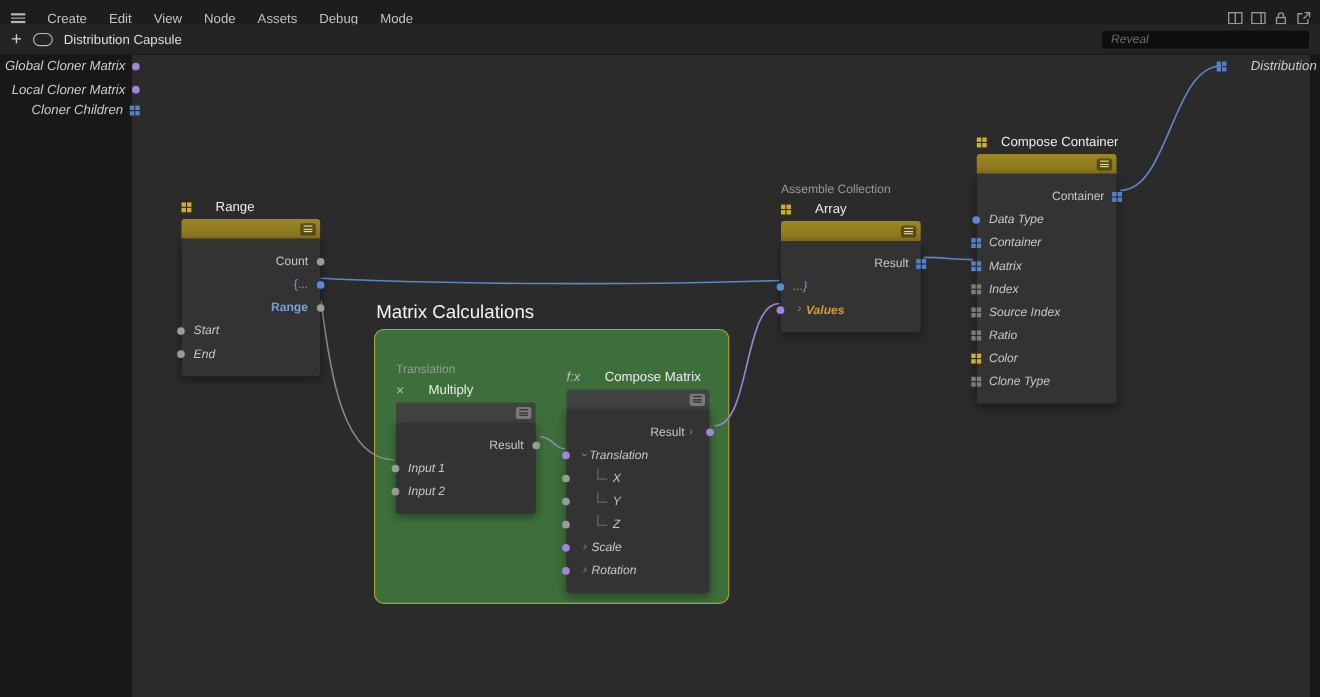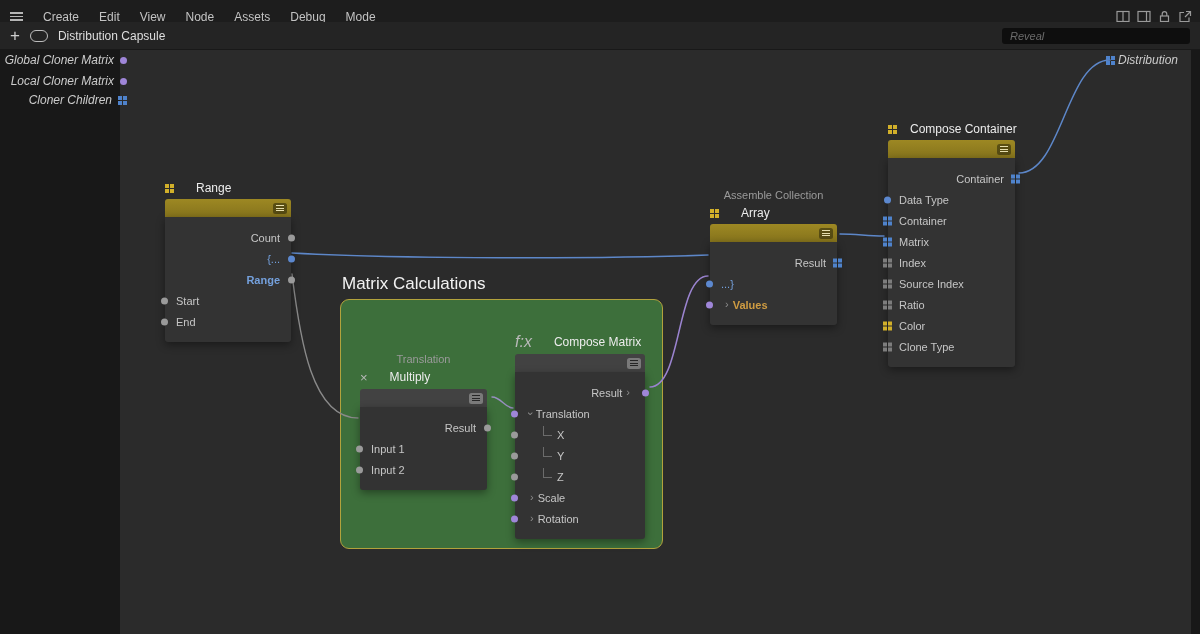--- a/index.html
+++ b/index.html
@@ -32,44 +32,44 @@
   .group-box { position:absolute; left:340px; top:299px; width:323px; height:250px;
                background:#3d6f3b; border:1.5px solid #b2a23c; border-radius:9px; z-index:1; }
   .group-title { position:absolute; left:342px; top:274px; font-size:17px; color:#f2f2f2; z-index:3; }
   svg.wires { position:absolute; left:0; top:0; z-index:2; pointer-events:none; }
   svg.wires path { pointer-events:stroke; }
 
   
   .cap-in { position:absolute; left:0; width:129px; height:16px; display:flex; align-items:center;
             justify-content:flex-end; gap:6px; padding-right:2px; z-index:3; }
   .cap-in .lbl, .cap-out .lbl { color:#cccccc; font-size:12px; white-space:nowrap;font-style:italic; }
-  .cap-out { position:absolute; left:1106px; top:52px; height:16px; display:flex; align-items:center; gap:3px; z-index:3; }
+  .cap-out { position:absolute; left:1106px; top:52px; height:16px; display:flex; align-items:center; gap:22px; z-index:3; }
 
   
   .node { position:absolute; z-index:3; }
-  .ncat { height:14px; font-size:11px; color:#9a9a9a; text-align:center; margin-bottom:2px; white-space:nowrap;margin-top:23px; }
+  .ncat { height:14px; font-size:11px; color:#9a9a9a; margin-bottom:2px; white-space:nowrap; }
   .nlabel { display:flex; align-items:center; gap:22px; height:16px; margin-bottom:3px;
             font-size:12px; color:#ececec; white-space:nowrap; }
   .nlabel .sym { color:#b9b9b9; font-size:13px; }
-  .nlabel .fx { color:#b9b9b9; font-style:italic; font-size:16px; }
+  .nlabel .fx { color:#b9b9b9; font-style:italic; font-size:12px; }
   .mb4 { margin-bottom:4px; }
   .titlebar { height:18px; border-radius:3px 3px 0 0; display:flex; align-items:center;
               justify-content:flex-end; padding:0 4px; }
   .titlebar.olive { background:linear-gradient(#9d8823,#85731c); }
   .titlebar.dark  { background:#424242; }
   .menu-btn { width:14px; height:11px; border-radius:2.5px; display:flex; flex-direction:column;
               justify-content:center; align-items:center; gap:1.5px; }
   .menu-btn i { display:block; width:8px; height:1px; }
   .on-olive { background:rgba(40,36,10,.55); } .on-olive i { background:#e6dfae; }
   .on-dark  { background:#7a7a7a; } .on-dark i { background:#262626; }
   .nbody { background:#333333; border-radius:0 0 3px 3px; padding:10px 0;
            box-shadow:0 3px 9px rgba(0,0,0,.4); }
   .row { position:relative; height:21px; display:flex; align-items:center; font-size:11px; color:#c6c6c6; }
   .row.out { justify-content:flex-end; padding-right:11px; }
-  .row.in  { padding-left:11px; }
+  .row.in  { padding-left:11px;font-style:italic; }
   .row .lbl { white-space:nowrap; }
   .t-blue { color:#74a0dc; font-weight:bold; }
   .t-blue2 { color:#74a0dc; }
   .t-orange { color:#cf9c42; font-weight:bold; }
   .chev { color:#8d8d8d; font-size:11px; margin:0 4px; line-height:1; }
   .chev.down { display:inline-block; transform:rotate(90deg); margin:0 3px; }
   .tree { width:9px; height:10px; border-left:1px solid #6b6b6b; border-bottom:1px solid #6b6b6b;
           margin:0 5px 0 17px; transform:translateY(-4px); }
 
   

